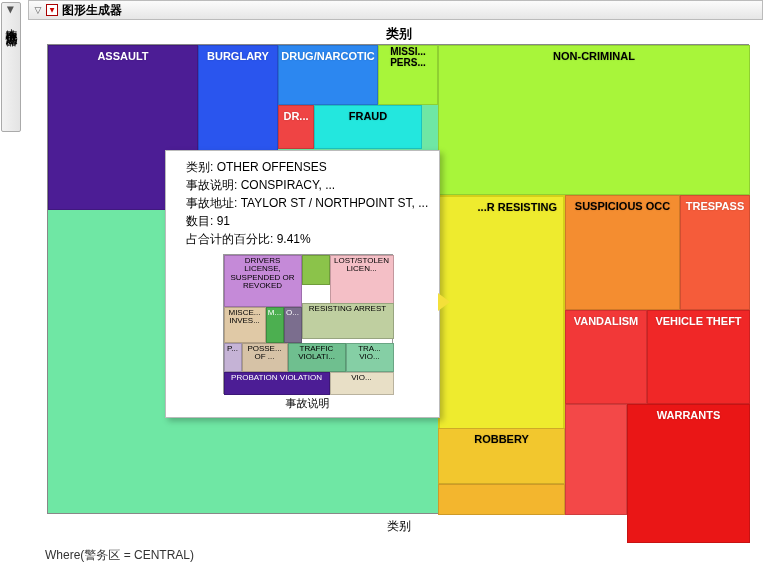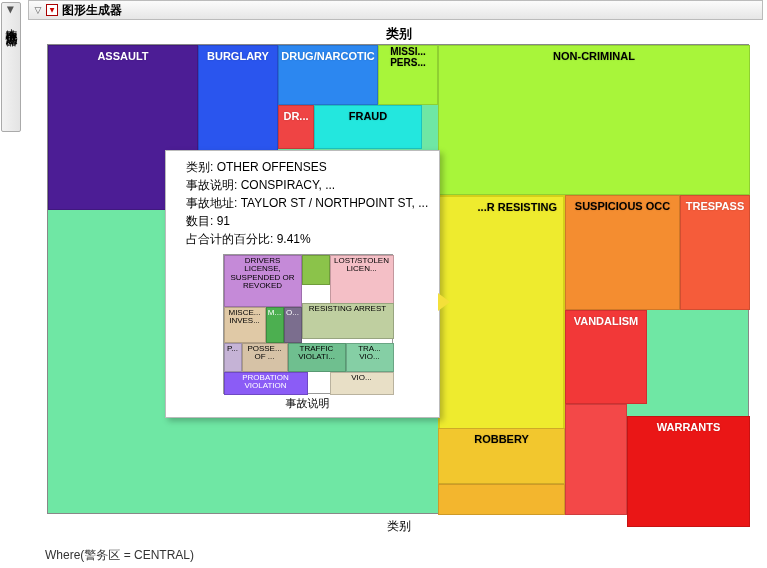--- a/index.html
+++ b/index.html
@@ -179,21 +179,22 @@
     <div class="cell" style="left:230px;top:60px;width:36px;height:44px;background:#ef4444;">DR...</div>
     <div class="cell" style="left:266px;top:60px;width:108px;height:44px;background:#23E7DE;color:#000;">FRAUD</div>
     <div class="cell" style="left:330px;top:0;width:60px;height:60px;background:#A8F53A;color:#000;font-size:10px;padding-top:0;line-height:1.1;">MISSI... PERS...</div>
 
     <div class="cell" style="left:390px;top:0;width:312px;height:150px;background:#A8F53A;color:#000;">NON-CRIMINAL</div>
 
     <div class="cell" style="left:390px;top:150px;width:127px;height:263px;background:#EEEB2E;color:#000;border:2px solid #d4cf1a;text-align:right;padding-right:6px;">...R RESISTING</div>
     <div class="cell" style="left:517px;top:150px;width:115px;height:115px;background:#F48D30;color:#000;">SUSPICIOUS OCC</div>
     <div class="cell" style="left:632px;top:150px;width:70px;height:115px;background:#F55C3A;">TRESPASS</div>
     <div class="cell" style="left:517px;top:265px;width:82px;height:94px;background:#F23838;">VANDALISM</div>
-    <div class="cell" style="left:579px;top:359px;width:123px;height:111px;background:#EA1616;margin-top:12px;">WARRANTS</div>
+    <div class="cell" style="left:599px;top:265px;width:103px;height:94px;background:#F02727;">VEHICLE THEFT</div>
+    <div class="cell" style="left:579px;top:359px;width:123px;height:139px;background:#EA1616;">WARRANTS</div>
 
     <div class="cell" style="left:390px;top:383px;width:127px;height:56px;background:#F2C72E;color:#000;">ROBBERY</div>
 
     <div class="cell" style="left:517px;top:359px;width:62px;height:111px;background:#F34848;"></div>
     <div class="cell" style="left:390px;top:439px;width:127px;height:31px;background:#F3B62E;"></div>
   </div>
 
   <div class="axis-title-bottom">类别</div>
 </div>
 
@@ -215,19 +216,19 @@
     <div class="mini-cell" style="left:0;top:52px;width:42px;height:36px;background:#E0C9A6;">MISCE... INVES...</div>
     <div class="mini-cell" style="left:42px;top:52px;width:18px;height:36px;background:#4CAF50;color:#fff;">M...</div>
     <div class="mini-cell" style="left:60px;top:52px;width:18px;height:36px;background:#7B6E8E;color:#fff;">O...</div>
     <div class="mini-cell" style="left:78px;top:48px;width:92px;height:36px;background:#BFCFA0;">RESISTING ARREST</div>
 
     <div class="mini-cell" style="left:0;top:88px;width:18px;height:29px;background:#C5B3D6;">P...</div>
     <div class="mini-cell" style="left:18px;top:88px;width:46px;height:29px;background:#D6C2A6;">POSSE... OF ...</div>
     <div class="mini-cell" style="left:64px;top:88px;width:58px;height:29px;background:#6FBF8F;">TRAFFIC VIOLATI...</div>
     <div class="mini-cell" style="left:122px;top:88px;width:48px;height:29px;background:#85CFA5;">TRA... VIO...</div>
 
-    <div class="mini-cell" style="left:0;top:117px;width:84px;height:23px;background:#8b5cf6;color:#fff;">PROBATION VIOLATION</div>
+    <div class="mini-cell" style="left:0;top:117px;width:106px;height:23px;background:#4c1d95;color:#fff;">PROBATION VIOLATION</div>
     <div class="mini-cell" style="left:106px;top:117px;width:64px;height:23px;background:#E8DFC6;">VIO...</div>
   </div>
   <div class="mini-caption">事故说明</div>
 </div>
 
 <div class="footer">Where(警务区 = CENTRAL)</div>
 
 </body></html>

